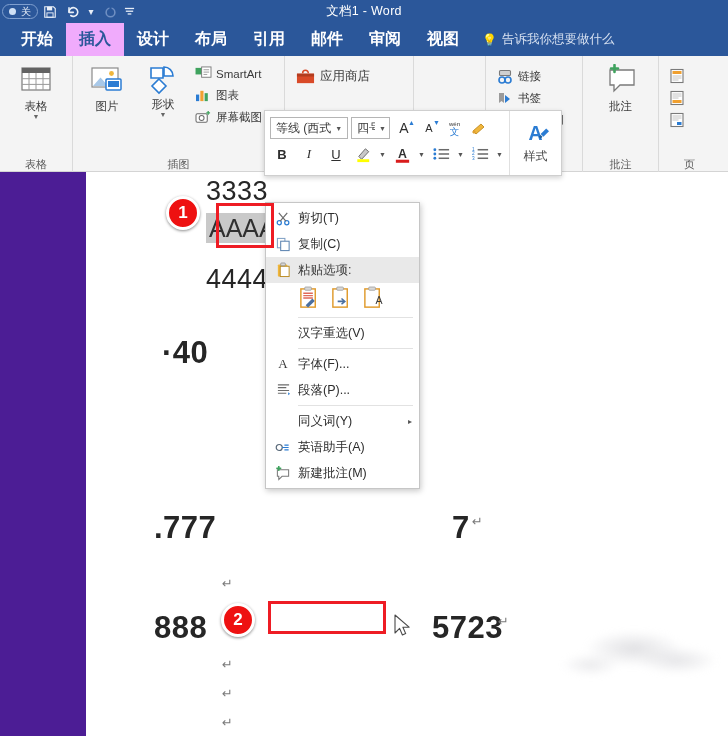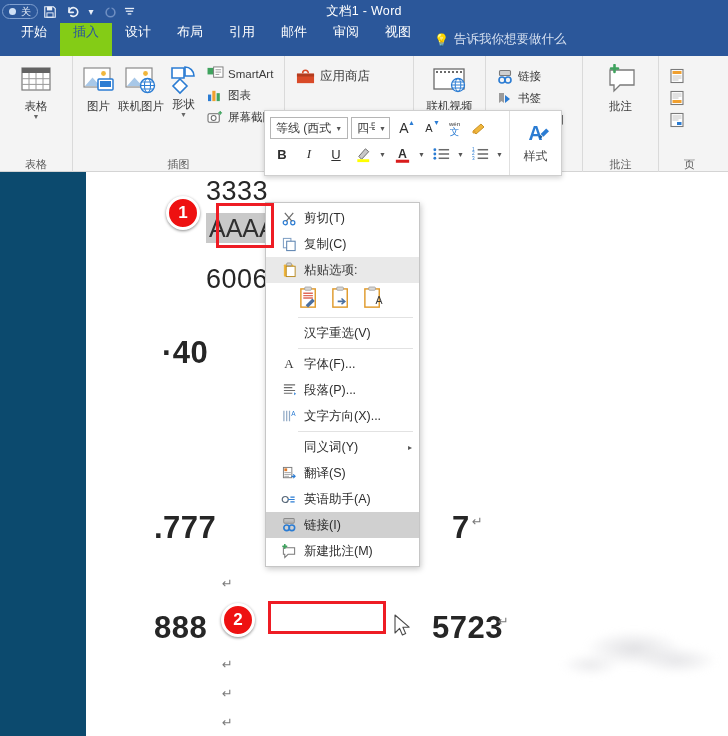--- a/index.html
+++ b/index.html
@@ -34,25 +34,26 @@
     font-size: 12.5px; letter-spacing: .3px; color: #ffffff;
   }
 
   
   .tabbar {
     position: absolute; left: 0; top: 23px; width: 728px; height: 33px;
     background: #2b579a;
   }
   .tabs { display: flex; align-items: stretch; height: 33px; padding-left: 8px; }
   .tab {
-    display: flex; justify-content: center;
-    padding: 0 13px; font-size: 13px; color: #ffffff; cursor: default;
+    display: flex; align-items: center; justify-content: center;
+    padding: 0 13px; font-size: 16px; color: #ffffff; cursor: default;
     white-space: nowrap;
-  }
-  .tab.active { background: #84cc16; color: #2b579a; }
+    font-weight: bold;
+  }
+  .tab.active { background: #f0abfc; color: #2b579a; }
   .tellme {
     display: flex; align-items: center; gap: 5px; padding: 0 10px;
     font-size: 12.5px; color: #d6e0f0; white-space: nowrap;
   }
   .bulb { font-size: 12px; color: #ffd966; }
 
   
   .ribbon {
     position: absolute; left: 0; top: 56px; width: 728px; height: 116px;
     background: #f4f4f4; border-bottom: 1px solid #d4d4d4;
@@ -73,21 +74,21 @@
   .bigbtn .caret { font-size: 7px; color: #666; line-height: 6px; }
   .ico { display: block; }
 
   .smalllist { display: flex; flex-direction: column; gap: 1px; padding-top: 2px; }
   .smallbtn { display: flex; align-items: center; gap: 4px; height: 21px; padding: 0 4px; cursor: default; }
   .smallbtn .cap { font-size: 11.5px; color: #3b3b3b; white-space: nowrap; }
 
   
   .docarea {
     position: absolute; left: 0; top: 172px; width: 728px; height: 564px;
-    background: #0c4a6e;
+    background: #4c1d95;
   }
   .page {
     position: absolute; left: 86px; top: 0; width: 642px; height: 564px;
     background: #ffffff;
   }
   .line {
     position: absolute; white-space: nowrap;
     font-family: "Liberation Sans", "DejaVu Sans", sans-serif;
     color: #262626;
   }
@@ -143,21 +144,21 @@
   
   .ctxmenu {
     position: absolute; left: 265px; top: 202px; width: 155px;
     background: #ffffff; border: 1px solid #c6c6c6;
     box-shadow: 1px 2px 6px rgba(0,0,0,.22);
     padding: 2px 0 2px 0;
     z-index: 30;
   }
   .mi {
     position: relative; display: flex; align-items: center; height: 26px;
-    padding-left: 8px; cursor: default;
+    padding-left: 2px; cursor: default;
   }
   .mi .glyph {
     width: 30px; height: 24px; display: flex; align-items: center; justify-content: center;
     flex: 0 0 30px;
   }
   .mi .lbl { font-size: 12.5px; color: #2d2d2d; white-space: nowrap; }
   .mi .sub { margin-left: auto; margin-right: 7px; font-size: 8px; color: #555; }
   .mi.header { background: #e9e9e9; }
   .mi.header .lbl { color: #3a3a3a; }
   .mi.selected { background: #d0d0d0; }
@@ -280,31 +281,20 @@
             <svg class="ico" width="36" height="34" viewBox="0 0 36 34">
               <rect x="3" y="4" width="26" height="19" fill="#fff" stroke="#8a8a8a" stroke-width="1.2"></rect>
               <circle cx="22.5" cy="9.5" r="2.4" fill="#f0b63c"></circle>
               <path d="M4 22l7.5-8.5 5 5.5 4-4 8 7z" fill="#a8c8e8"></path>
               <rect x="17" y="15" width="15" height="11" rx="1" fill="#fff" stroke="#2b7cd3" stroke-width="1.5"></rect>
               <rect x="19" y="17" width="11" height="6" fill="#2b7cd3"></rect>
             </svg>
             <span class="cap">图片</span>
           </div>
           <div class="bigbtn">
-            <svg class="ico" width="36" height="34" viewBox="0 0 36 34">
-              <rect x="3" y="4" width="26" height="19" fill="#fff" stroke="#8a8a8a" stroke-width="1.2"></rect>
-              <circle cx="22.5" cy="9.5" r="2.4" fill="#f0b63c"></circle>
-              <path d="M4 22l7.5-8.5 5 5.5 4-4 8 7z" fill="#a8c8e8"></path>
-              <circle cx="24.5" cy="21.5" r="7" fill="#fff" stroke="#2b7cd3" stroke-width="1.4"></circle>
-              <ellipse cx="24.5" cy="21.5" rx="3" ry="7" fill="none" stroke="#2b7cd3" stroke-width="1.1"></ellipse>
-              <path d="M17.8 21.5h13.4M18.6 18h11.8M18.6 25h11.8" stroke="#2b7cd3" stroke-width="1.1"></path>
-            </svg>
-            <span class="cap">联机图片</span>
-          </div>
-          <div class="bigbtn">
             <svg class="ico" width="36" height="32" viewBox="0 0 36 32">
               <path d="M6 4h12v10H6z" fill="#fff" stroke="#2b7cd3" stroke-width="1.6"></path>
               <path d="M19 3a9 9 0 0 1 9 9h-9z" fill="#fff" stroke="#2b7cd3" stroke-width="1.6"></path>
               <path d="M14 15l7 7-7 7-7-7z" fill="#fff" stroke="#2b7cd3" stroke-width="1.6"></path>
             </svg>
             <span class="cap">形状</span>
             <span class="caret">▼</span>
           </div>
           <div class="smalllist">
             <div class="smallbtn">
@@ -344,32 +334,20 @@
               <path d="M8 6.5a3 3 0 0 1 6 0" fill="none" stroke="#d94a28" stroke-width="1.6"></path>
               <rect x="2" y="7" width="18" height="3" fill="#b33c1f"></rect>
             </svg>
             <span class="cap" style="font-size:12.5px">应用商店</span>
           </div>
         </div>
         <div class="rib-label"></div>
       </div>
 
       <div class="rib-group" style="width:72px">
-        <div class="rib-body" style="justify-content:center">
-          <div class="bigbtn">
-            <svg class="ico" width="40" height="34" viewBox="0 0 40 34">
-              <rect x="4" y="5" width="30" height="20" fill="#fff" stroke="#6b6b6b" stroke-width="1.3"></rect>
-              <path d="M6 7h2v2H6zM10 7h2v2h-2zM14 7h2v2h-2zM18 7h2v2h-2zM22 7h2v2h-2zM26 7h2v2h-2zM30 7h2v2h-2z" fill="#6b6b6b"></path>
-              <circle cx="28" cy="21" r="6.5" fill="#fff" stroke="#2b7cd3" stroke-width="1.3"></circle>
-              <ellipse cx="28" cy="21" rx="2.8" ry="6.5" fill="none" stroke="#2b7cd3" stroke-width="1"></ellipse>
-              <path d="M21.6 21h12.8M22.4 18h11.2M22.4 24h11.2" stroke="#2b7cd3" stroke-width="1"></path>
-            </svg>
-            <span class="cap">联机视频</span>
-          </div>
-        </div>
         <div class="rib-label"></div>
       </div>
 
       <div class="rib-group" style="width:97px">
         <div class="rib-body" style="padding-top:8px">
           <div class="smalllist">
             <div class="smallbtn">
               <svg width="18" height="16" viewBox="0 0 18 16">
                 <rect x="3.5" y="1.5" width="11" height="5" rx="1" fill="none" stroke="#7a7a7a" stroke-width="1.1"></rect>
                 <path d="M4 3h10M4 5h10" stroke="#9a9a9a" stroke-width=".8"></path>
@@ -448,21 +426,21 @@
 
   <div class="docarea">
     <div class="page">
 
       <div class="line num" style="top:4px;left:120px">3333</div>
 
       <div class="line" style="top:42px;left:120px">
         <span class="sel-text">AAAA</span>
       </div>
 
-      <div class="line num" style="top:92px;left:120px">6006</div>
+      <div class="line num" style="top:92px;left:120px">4444</div>
 
       <div class="line num big" style="top:163px;left:76px">·40</div>
 
 
       <div class="line num big" style="top:338px;left:68px">.777</div>
       <div class="line num big" style="top:338px;left:366px">7</div>
       <div class="line pilcrow" style="top:342px;left:386px">↵</div>
 
       <div class="line pilcrow" style="top:404px;left:136px">↵</div>
 
@@ -646,73 +624,42 @@
     <div class="mi">
       <span class="glyph">
         <svg width="15" height="14" viewBox="0 0 16 15">
           <path d="M2 2h12M2 5h9M2 8h12M2 11h9" stroke="#6b6b6b" stroke-width="1.2"></path>
           <path d="M13 10l2 1.5-2 1.5z" fill="#2b7cd3"></path>
         </svg>
       </span>
       <span class="lbl">段落(P)...</span>
     </div>
 
-    <div class="mi">
-      <span class="glyph">
-        <svg width="15" height="14" viewBox="0 0 16 15">
-          <path d="M2 2v11M5 2v11M8 2v11" stroke="#8fa8c4" stroke-width="1.3"></path>
-          <text x="10" y="8" font-size="7" fill="#2b7cd3" font-family="Liberation Sans, sans-serif">A</text>
-        </svg>
-      </span>
-      <span class="lbl">文字方向(X)...</span>
-    </div>
 
 
     <div class="mi-sep"></div>
 
 
     <div class="mi">
       <span class="glyph"></span>
       <span class="lbl">同义词(Y)</span>
       <span class="sub">▸</span>
     </div>
 
-    <div class="mi">
-      <span class="glyph">
-        <svg width="15" height="15" viewBox="0 0 16 16">
-          <rect x="1.5" y="1.5" width="9" height="11" fill="#fff" stroke="#7a7a7a" stroke-width="1"></rect>
-          <rect x="2.5" y="2.5" width="3" height="3" fill="#e07a2b"></rect>
-          <path d="M2.5 7h7M2.5 9h7M2.5 11h5" stroke="#9a9a9a" stroke-width=".9"></path>
-          <path d="M10 11h4M12 9l2 2-2 2" fill="none" stroke="#2b7cd3" stroke-width="1.2"></path>
-        </svg>
-      </span>
-      <span class="lbl">翻译(S)</span>
-    </div>
 
     <div class="mi">
       <span class="glyph">
         <svg width="16" height="15" viewBox="0 0 17 16">
           <circle cx="4.5" cy="8" r="3.2" fill="none" stroke="#5a6a7a" stroke-width="1.3"></circle>
           <path d="M7.5 8h7M10 5.5h4.5M10 10.5h4.5" stroke="#2b7cd3" stroke-width="1.2"></path>
         </svg>
       </span>
       <span class="lbl">英语助手(A)</span>
     </div>
 
-    <div class="mi selected">
-      <span class="glyph">
-        <svg width="16" height="16" viewBox="0 0 17 17">
-          <rect x="3" y="1.5" width="11" height="5" rx="1" fill="none" stroke="#8a8a8a" stroke-width="1.1"></rect>
-          <path d="M4 3.2h9M4 5h9" stroke="#a8a8a8" stroke-width=".8"></path>
-          <circle cx="6" cy="11.5" r="3" fill="none" stroke="#2b7cd3" stroke-width="1.7"></circle>
-          <circle cx="11.5" cy="11.5" r="3" fill="none" stroke="#2b7cd3" stroke-width="1.7"></circle>
-        </svg>
-      </span>
-      <span class="lbl">链接(I)</span>
-    </div>
 
     <div class="mi">
       <span class="glyph">
         <svg width="16" height="15" viewBox="0 0 17 16">
           <path d="M2.5 4h12v7h-7l-3.5 3.5V11h-1.5z" fill="#fff" stroke="#7a7a7a" stroke-width="1.1"></path>
           <path d="M2 2.5h4M4 .5v4" stroke="#3fa35e" stroke-width="1.7" stroke-linecap="round"></path>
         </svg>
       </span>
       <span class="lbl">新建批注(M)</span>
     </div>

